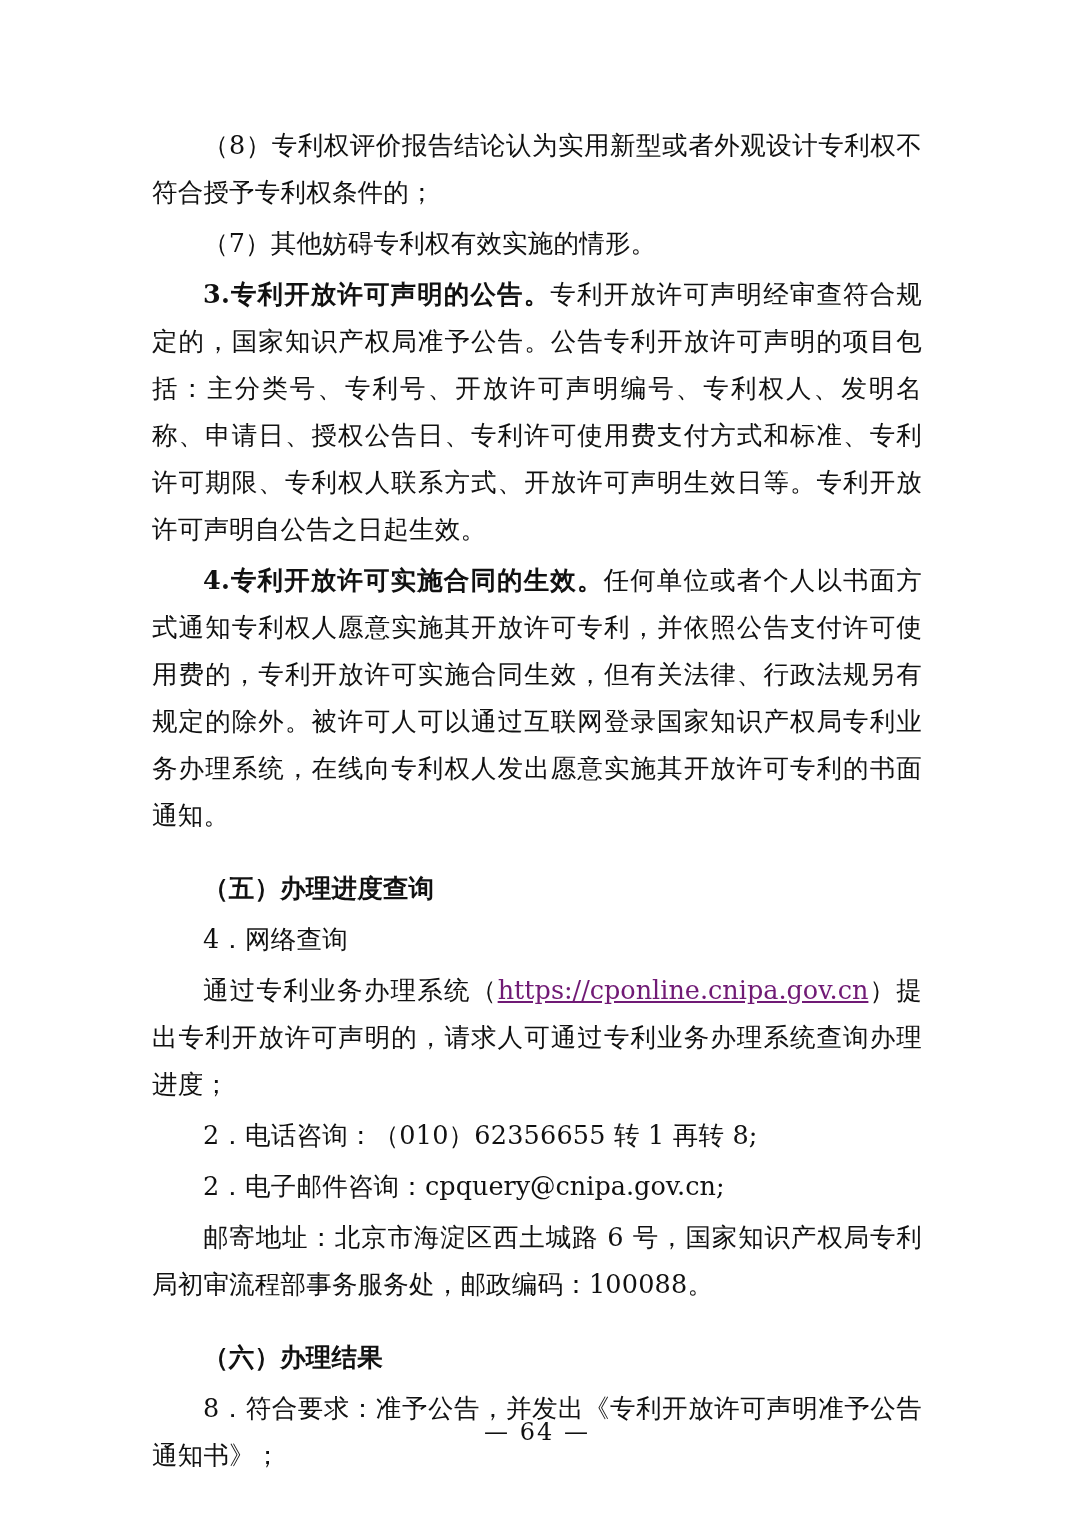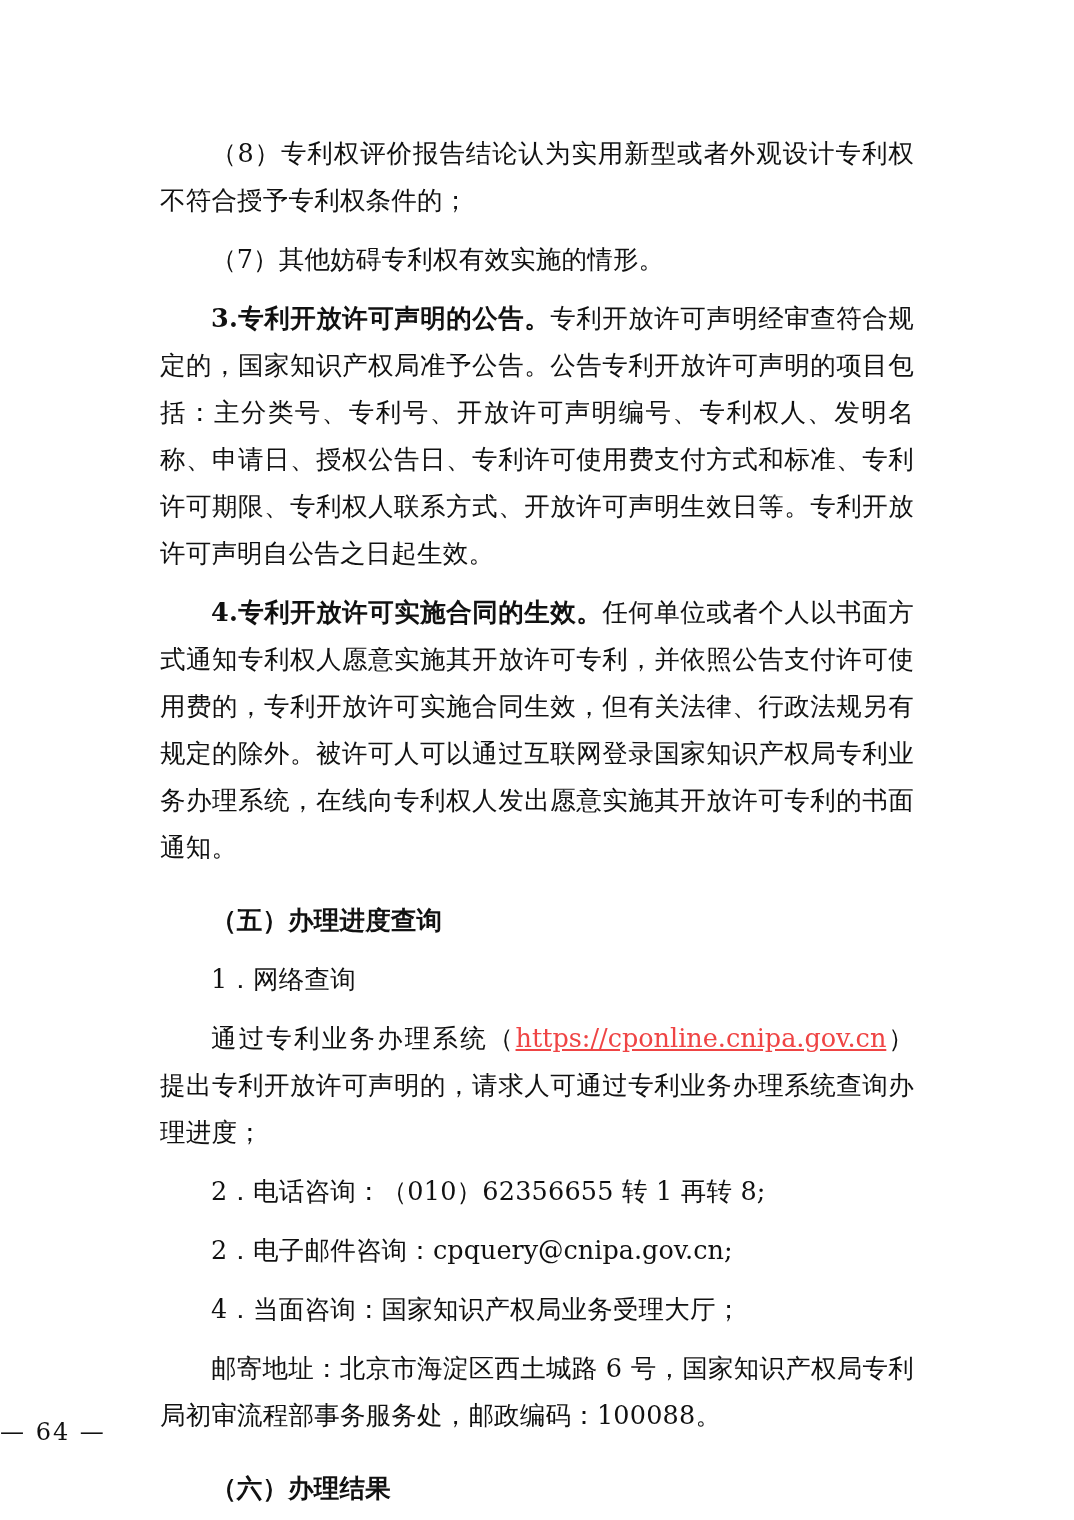--- a/index.html
+++ b/index.html
@@ -21,50 +21,51 @@
     padding: 118px 148px 0 148px;
   }
   .body-text {
     font-size: 25.5px;
     line-height: 47px;
     text-align: justify;
     text-justify: inter-ideograph;
     letter-spacing: 0.2px;
   }
   p {
-    margin: 12px;
+    margin: 4px;
   }
   .indent2 {
     text-indent: 2em;
   }
   .bold-lead {
     font-weight: bold;
   }
   .heading {
     font-weight: bold;
     text-indent: 2em;
     margin-top: 26px;
     margin-bottom: 2px;
   }
   .list-line {
     text-indent: 2em;
   }
   .link {
     text-decoration: underline;
-    color: #ef4444;
+    color: #701a75;
   }
   .latin {
     font-family: "DejaVu Serif", "Liberation Serif", serif;
     letter-spacing: 0;
   }
   .footer {
     position: absolute;
     left: 0;
     right: 0;
     bottom: 74px;
+    text-align: center;
     font-size: 24px;
     letter-spacing: 2px;
     font-family: "DejaVu Serif", "Liberation Serif", serif;
   }
 </style>
 </head>
 <body>
 
 <div class="page">
 
@@ -73,29 +74,28 @@
     <p class="indent2">（8）专利权评价报告结论认为实用新型或者外观设计专利权不符合授予专利权条件的；</p>
 
     <p class="indent2">（7）其他妨碍专利权有效实施的情形。</p>
 
     <p class="indent2"><span class="bold-lead">3.专利开放许可声明的公告。</span><span>专利开放许可声明经审查符合规定的，国家知识产权局准予公告。公告专利开放许可声明的项目包括：主分类号、专利号、开放许可声明编号、专利权人、发明名称、申请日、授权公告日、专利许可使用费支付方式和标准、专利许可期限、专利权人联系方式、开放许可声明生效日等。专利开放许可声明自公告之日起生效。</span></p>
 
     <p class="indent2"><span class="bold-lead">4.专利开放许可实施合同的生效。</span><span>任何单位或者个人以书面方式通知专利权人愿意实施其开放许可专利，并依照公告支付许可使用费的，专利开放许可实施合同生效，但有关法律、行政法规另有规定的除外。被许可人可以通过互联网登录国家知识产权局专利业务办理系统，在线向专利权人发出愿意实施其开放许可专利的书面通知。</span></p>
 
     <p class="heading">（五）办理进度查询</p>
 
-    <p class="list-line">1．网络查询</p>
+    <p class="list-line">4．网络查询</p>
 
     <p class="indent2"><span>通过专利业务办理系统（</span><span class="link latin">https://cponline.cnipa.gov.cn</span><span>）提出专利开放许可声明的，请求人可通过专利业务办理系统查询办理进度；</span></p>
 
     <p class="list-line">2．电话咨询：（010）62356655 转 1 再转 8;</p>
 
     <p class="list-line"><span>2．电子邮件咨询：</span><span class="latin">cpquery@cnipa.gov.cn;</span></p>
 
-    <p class="list-line">4．当面咨询：国家知识产权局业务受理大厅；</p>
 
 
     <p class="indent2">邮寄地址：北京市海淀区西土城路 6 号，国家知识产权局专利局初审流程部事务服务处，邮政编码：100088。</p>
 
     <p class="heading">（六）办理结果</p>
 
     <p class="indent2">8．符合要求：准予公告，并发出《专利开放许可声明准予公告通知书》；</p>
 
   </div>
 

